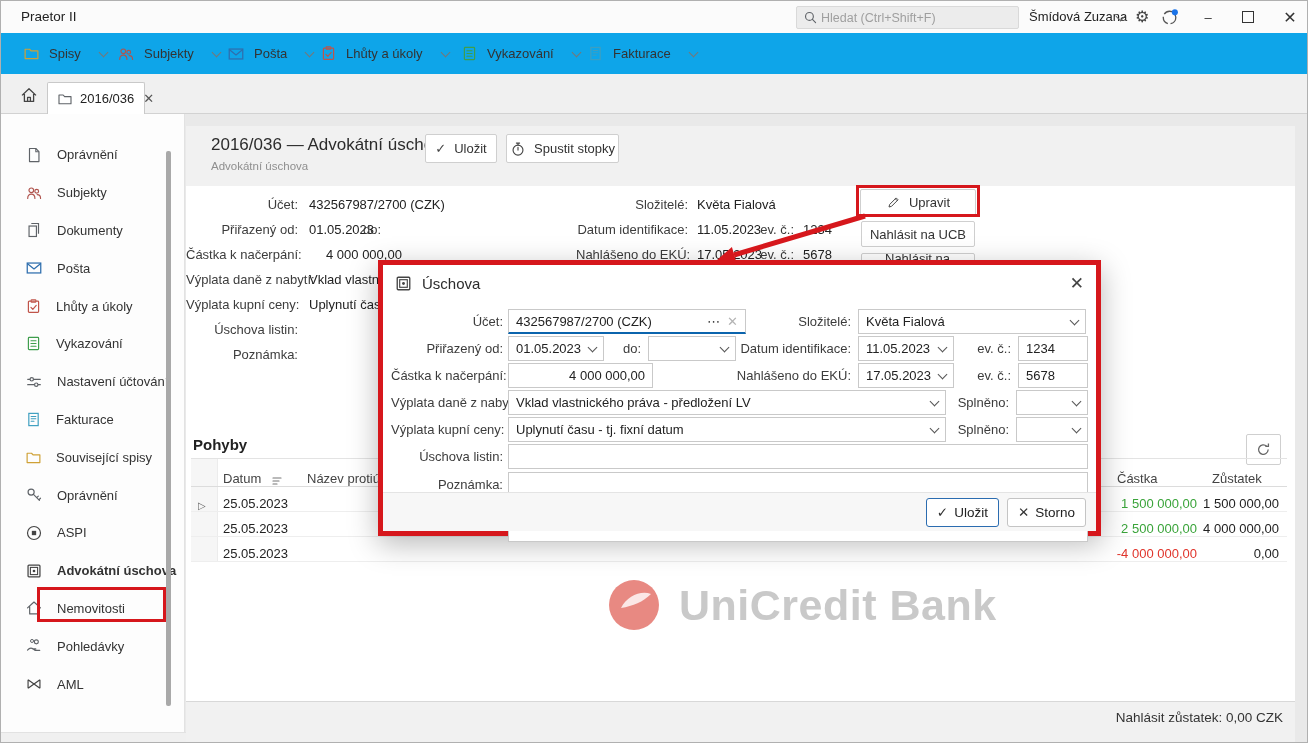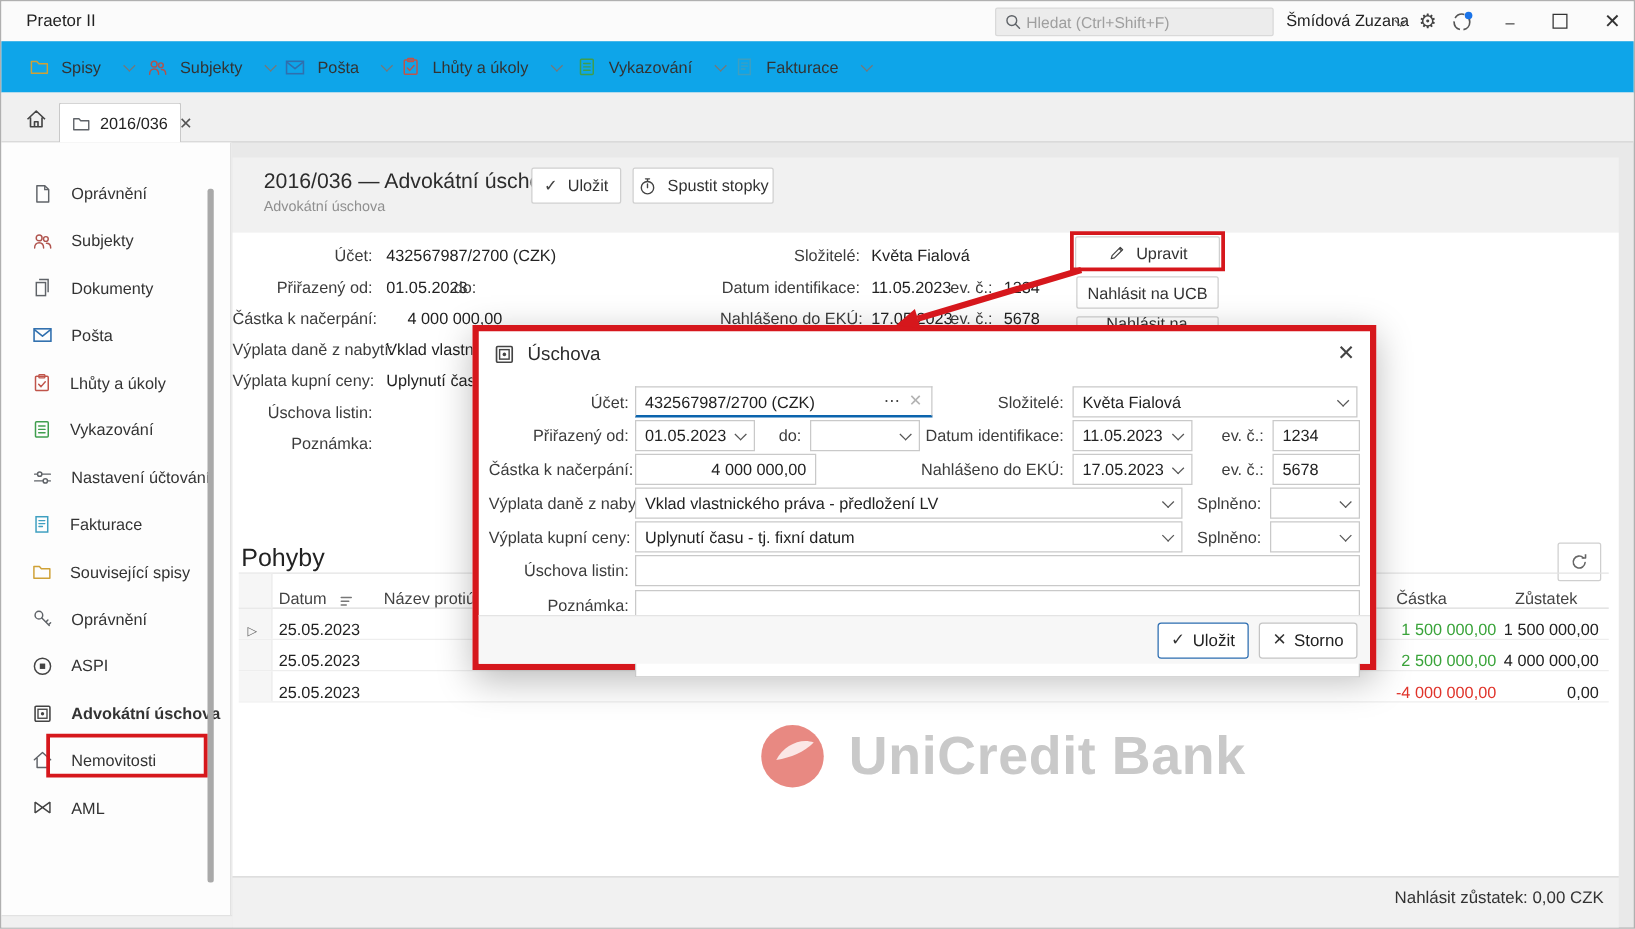--- a/index.html
+++ b/index.html
@@ -44,21 +44,21 @@
   
   .panel-header{position:absolute;left:185px;top:125px;width:1109px;height:60px;background:#f1f1f1}
   .page-title{position:absolute;left:25px;top:9px;font-size:17px;color:#2c2c2c}
   .page-subtitle{position:absolute;left:25px;top:34px;font-size:11.5px;color:#8f8f8f}
   .btn{background:#fff;border:1px solid #cfcfcf;border-radius:2px;display:flex;align-items:center;justify-content:center;
     gap:8px;font-size:13px;color:#333;box-sizing:border-box;cursor:default}
   .panel-body{position:absolute;left:185px;top:185px;width:1109px;height:515px;background:#fff}
   .flabel{position:absolute;text-align:right;color:#3c3c3c;font-size:13px;white-space:nowrap}
   .fvalue{position:absolute;color:#222;font-size:13px;white-space:nowrap}
   
-  .pohyby-title{position:absolute;left:7px;top:250px;font-size:20px;font-weight:normal;color:#222}
+  .pohyby-title{position:absolute;left:7px;top:250px;font-size:15px;font-weight:bold;color:#222}
   .refresh-btn{position:absolute;left:1060px;top:248px;width:35px;height:31px}
   .grid{position:absolute;left:5px;top:272px;width:1096px;border-top:1px solid #e3e3e3}
   .grid-head{position:relative;height:27px;border-bottom:1px solid #dcdcdc;color:#444}
   .grid-row{position:relative;height:24px;border-bottom:1px solid #eeeeee;color:#222}
   .gc{position:absolute;top:0;bottom:0;display:flex;align-items:flex-end;font-size:13px}
   .expand-col{position:absolute;left:0;top:0;bottom:0;width:26px;background:#f6f6f6;border-right:1px solid #ececec}
   .num{justify-content:flex-end}
   .pos{color:#3aa43a}.neg{color:#e0342b}
   
   .footer{position:absolute;left:185px;top:700px;width:1109px;height:43px;background:#f1f1f1;border-top:1px solid #d8d8d8;box-sizing:border-box}
@@ -395,20 +395,28 @@
         </div>
       <div class="side-item">
           <span class="ic c-gray">
             <svg width="18" height="18" viewBox="0 0 20 20">
               <use href="#i-house"></use>
             </svg>
           </span>
           <span>Nemovitosti</span>
         </div>
       <div class="side-item">
+          <span class="ic c-gray">
+            <svg width="18" height="18" viewBox="0 0 20 20">
+              <use href="#i-receivables"></use>
+            </svg>
+          </span>
+          <span>Pohledávky</span>
+        </div>
+      <div class="side-item">
           <span class="ic c-dark">
             <svg width="18" height="18" viewBox="0 0 20 20">
               <use href="#i-aml"></use>
             </svg>
           </span>
           <span>AML</span>
         </div>
     </div>
     <div class="sb-thumb"></div>
   </div>

